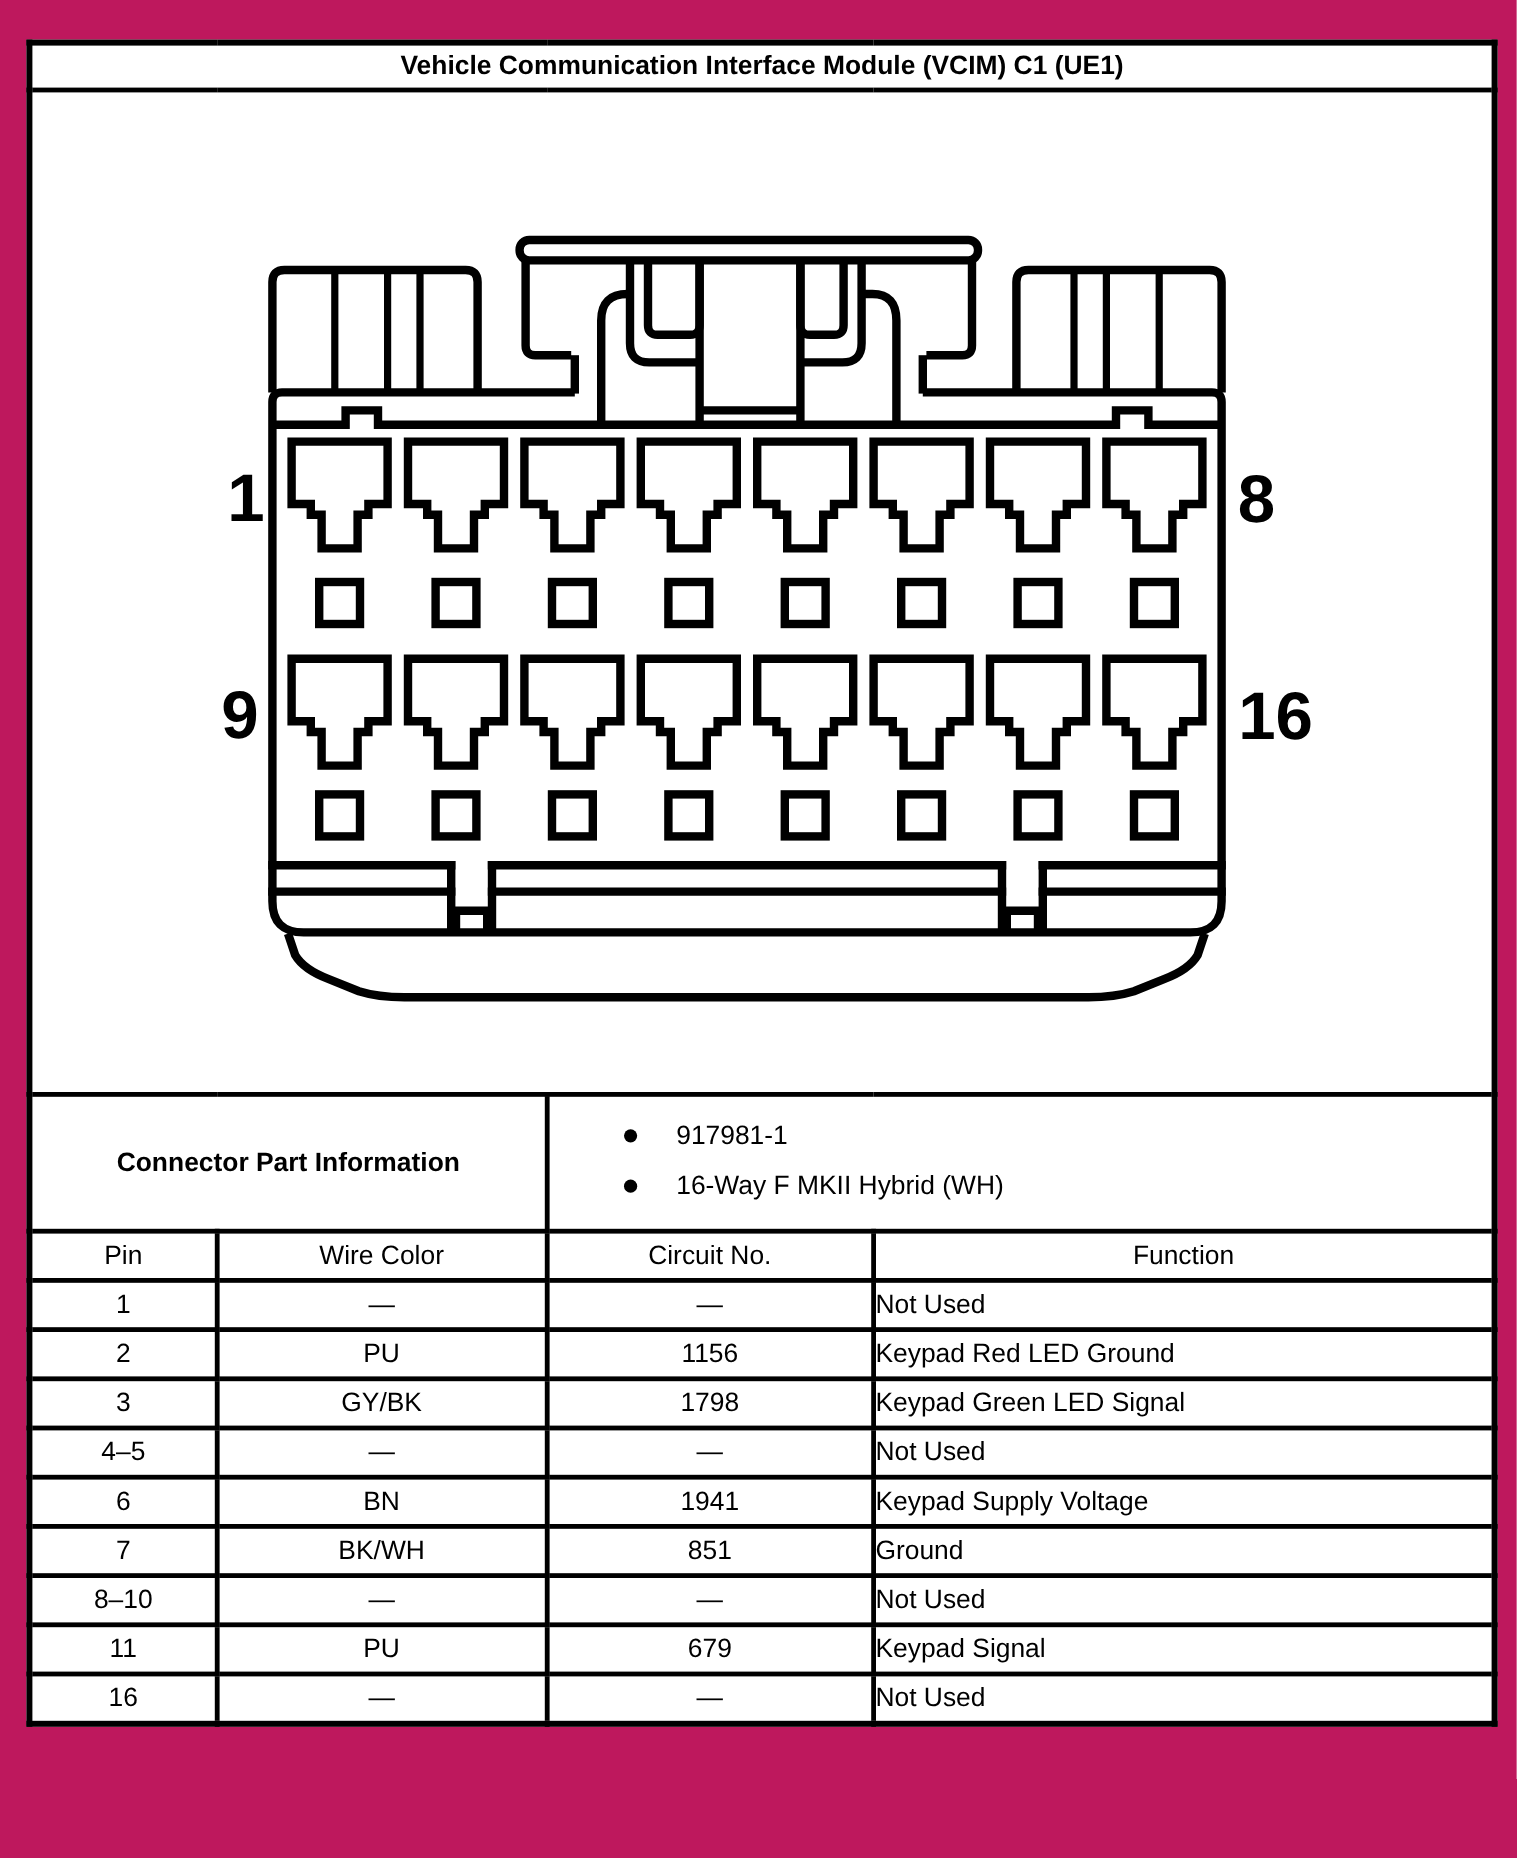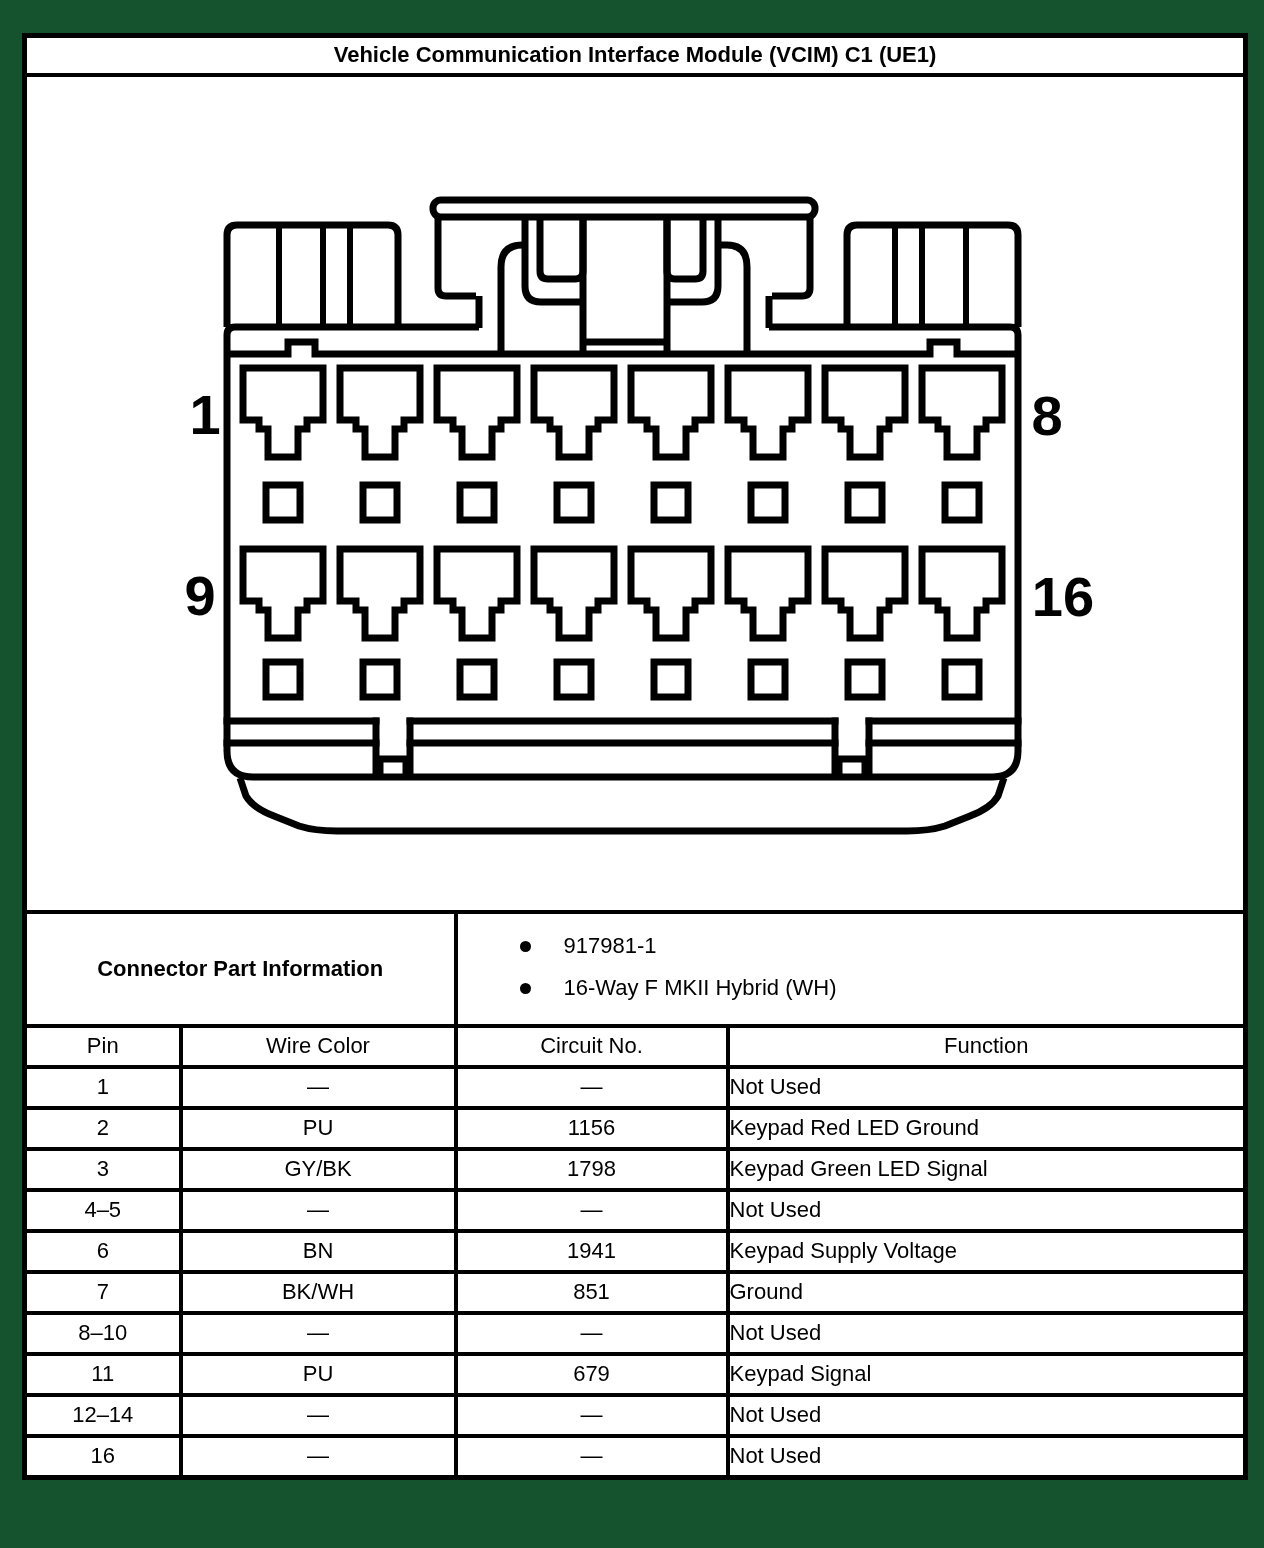--- a/index.html
+++ b/index.html
@@ -1,17 +1,17 @@
 <!DOCTYPE html>
 <html><head>
 <meta charset="utf-8">
 <style>
   html,body{margin:0;padding:0;background:#ffffff;}
   .page{
-    position:relative;width:1264px;height:1548px;background:#14532d;
+    position:relative;width:1264px;height:1548px;background:#be185d;
     font-family:"Liberation Sans",sans-serif;color:#000;overflow:hidden;
   }
   table.doc{
     position:absolute;left:22px;top:33px;width:1221px;
     border-collapse:collapse;table-layout:fixed;background:#fff;
     border:5px solid #000;
   }
   table.doc td, table.doc th{
     border:4px solid #000;padding:0;background:#fff;color:#000;
     font-size:22px;line-height:1.2;overflow:hidden;
@@ -224,26 +224,20 @@
           <td class="c">—</td>
           <td class="l">Not Used</td>
         </tr>
         <tr>
           <td class="c">11</td>
           <td class="c">PU</td>
           <td class="c">679</td>
           <td class="l">Keypad Signal</td>
         </tr>
         <tr>
-          <td class="c">12–14</td>
-          <td class="c">—</td>
-          <td class="c">—</td>
-          <td class="l">Not Used</td>
-        </tr>
-        <tr>
           <td class="c">16</td>
           <td class="c">—</td>
           <td class="c">—</td>
           <td class="l">Not Used</td>
         </tr>
       </tbody>
   </table>
 </div>
 
 </body></html>

